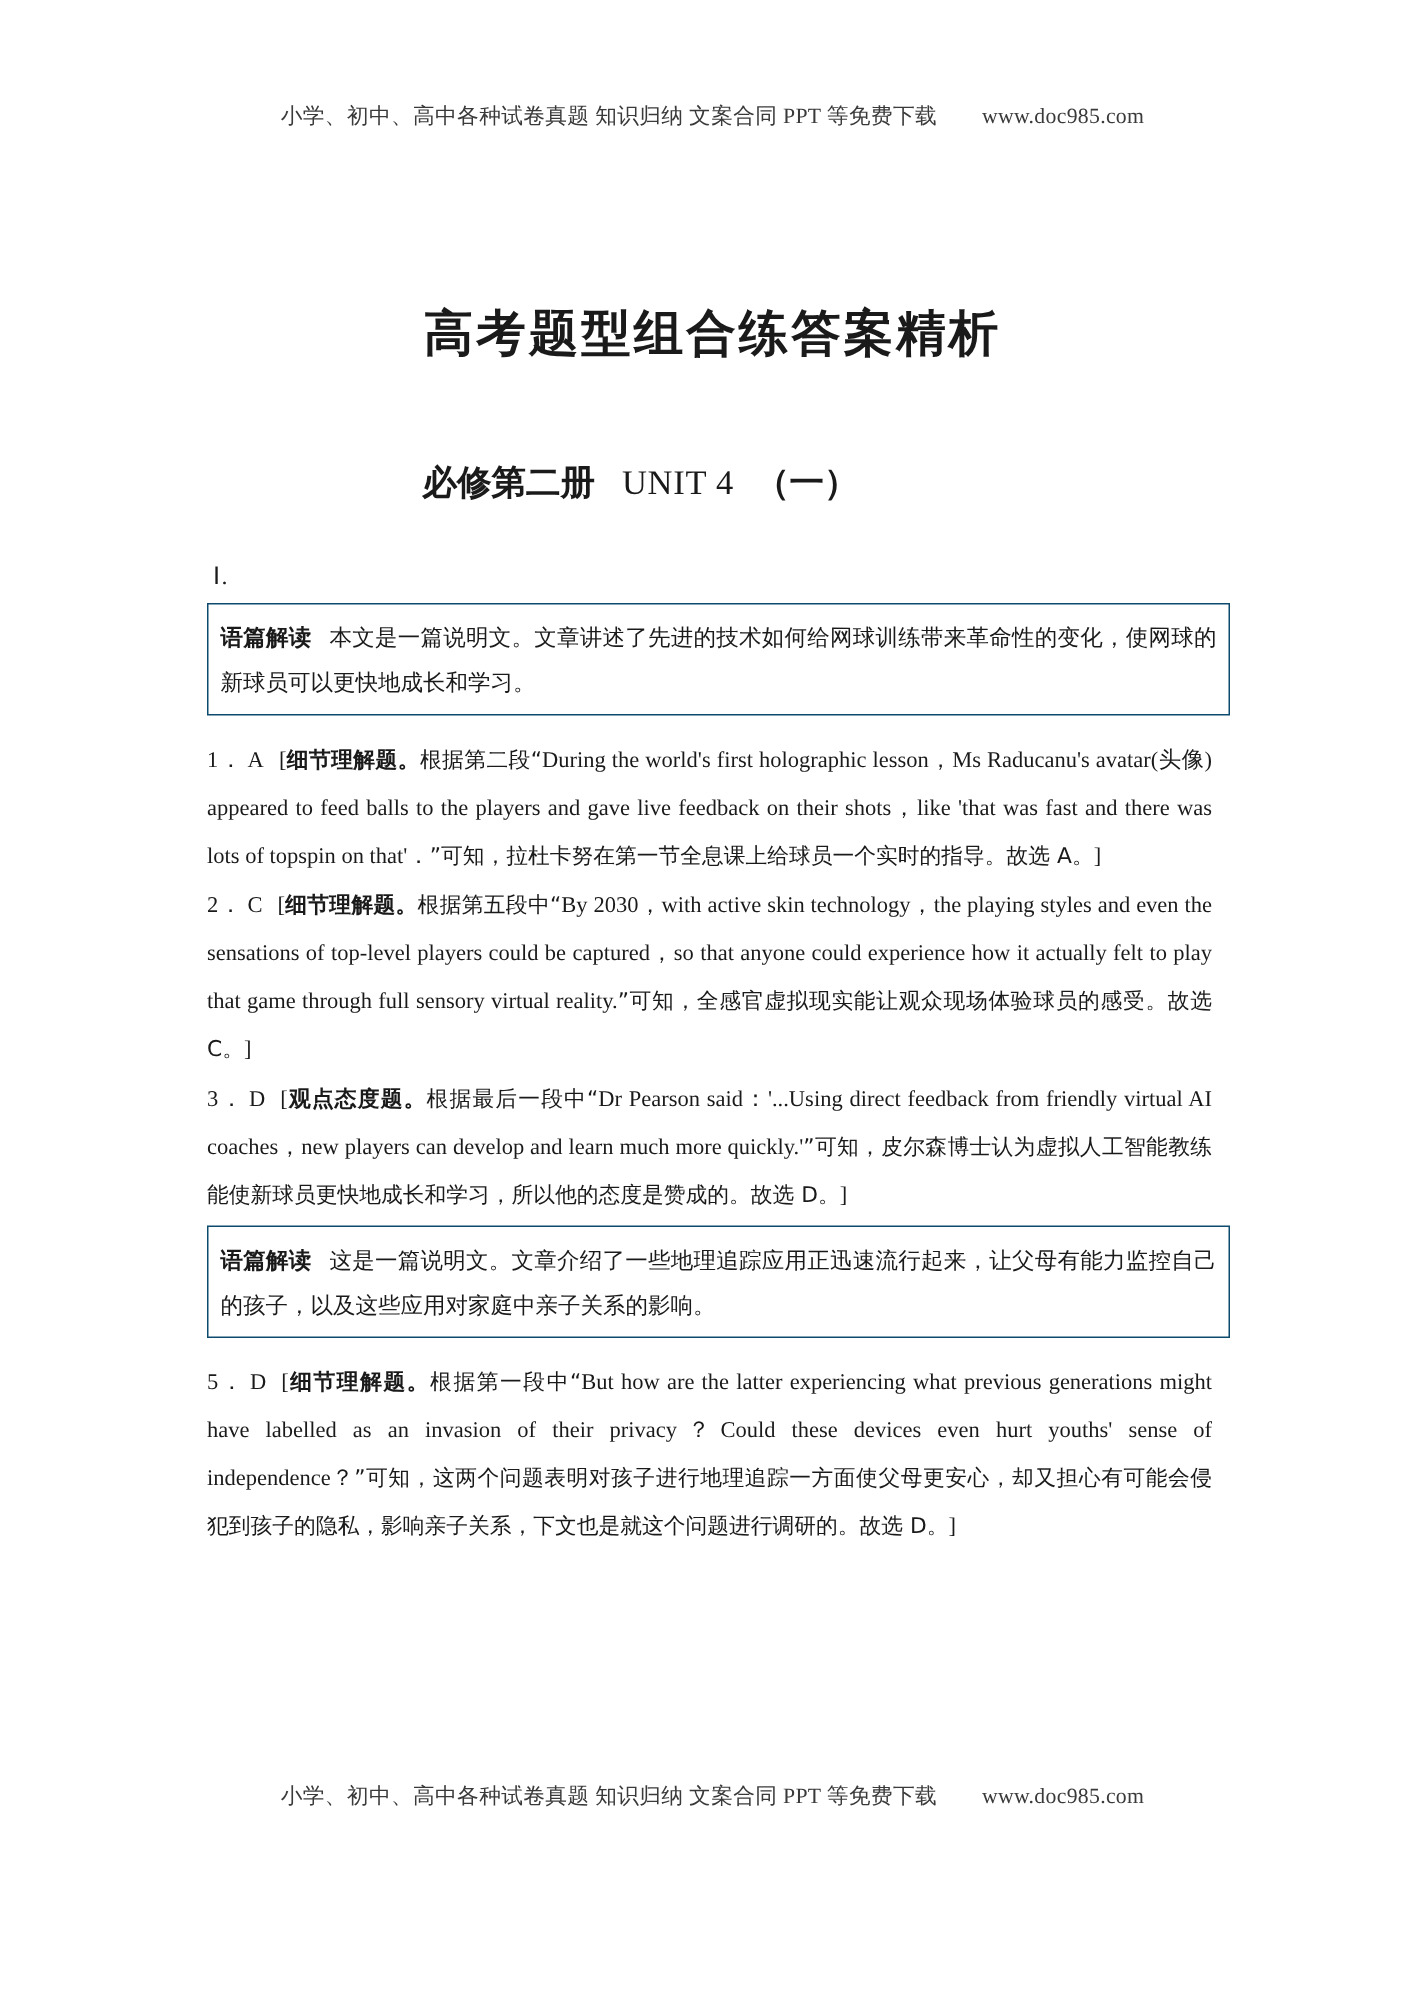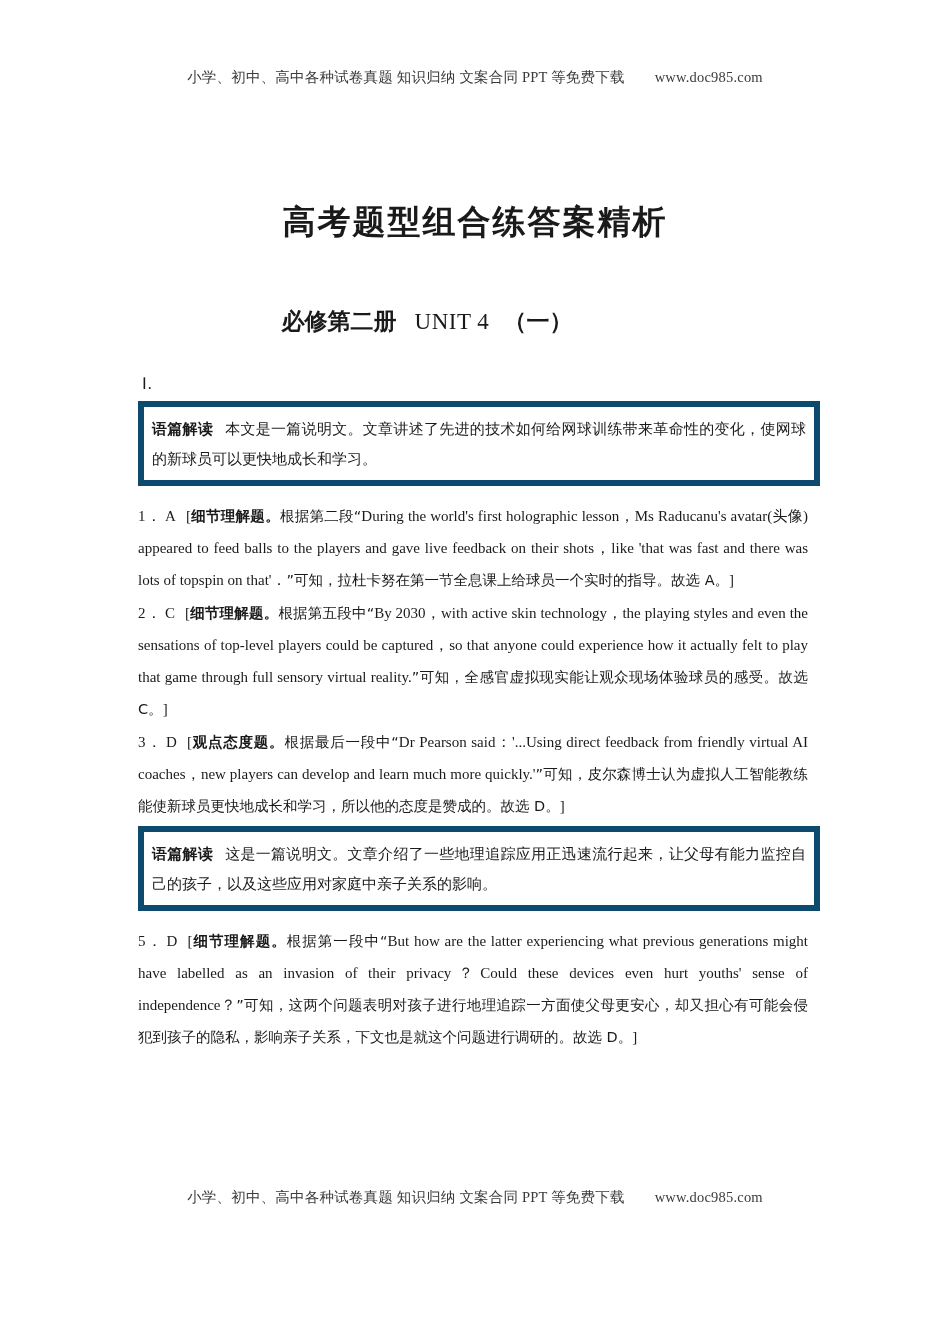--- a/index.html
+++ b/index.html
@@ -82,21 +82,21 @@
   }
 
   .section-label {
     font-size: 16px;
     font-family: "Liberation Serif", serif;
     margin: 0 0 8px 4px;
     letter-spacing: 1px;
   }
 
   .gist-box {
-    border: 6px solid #0c4a6e;
+    border: 1px solid #0c4a6e;
     box-sizing: border-box;
     padding: 7px 8px 6px 8px;
     margin: 2px 0 14px 0;
     font-size: 15px;
     line-height: 30px;
     text-align: justify;
     text-justify: inter-ideograph;
     font-family: "DejaVu Sans", "Liberation Sans", sans-serif;
   }
   .gist-box .gist-label {

